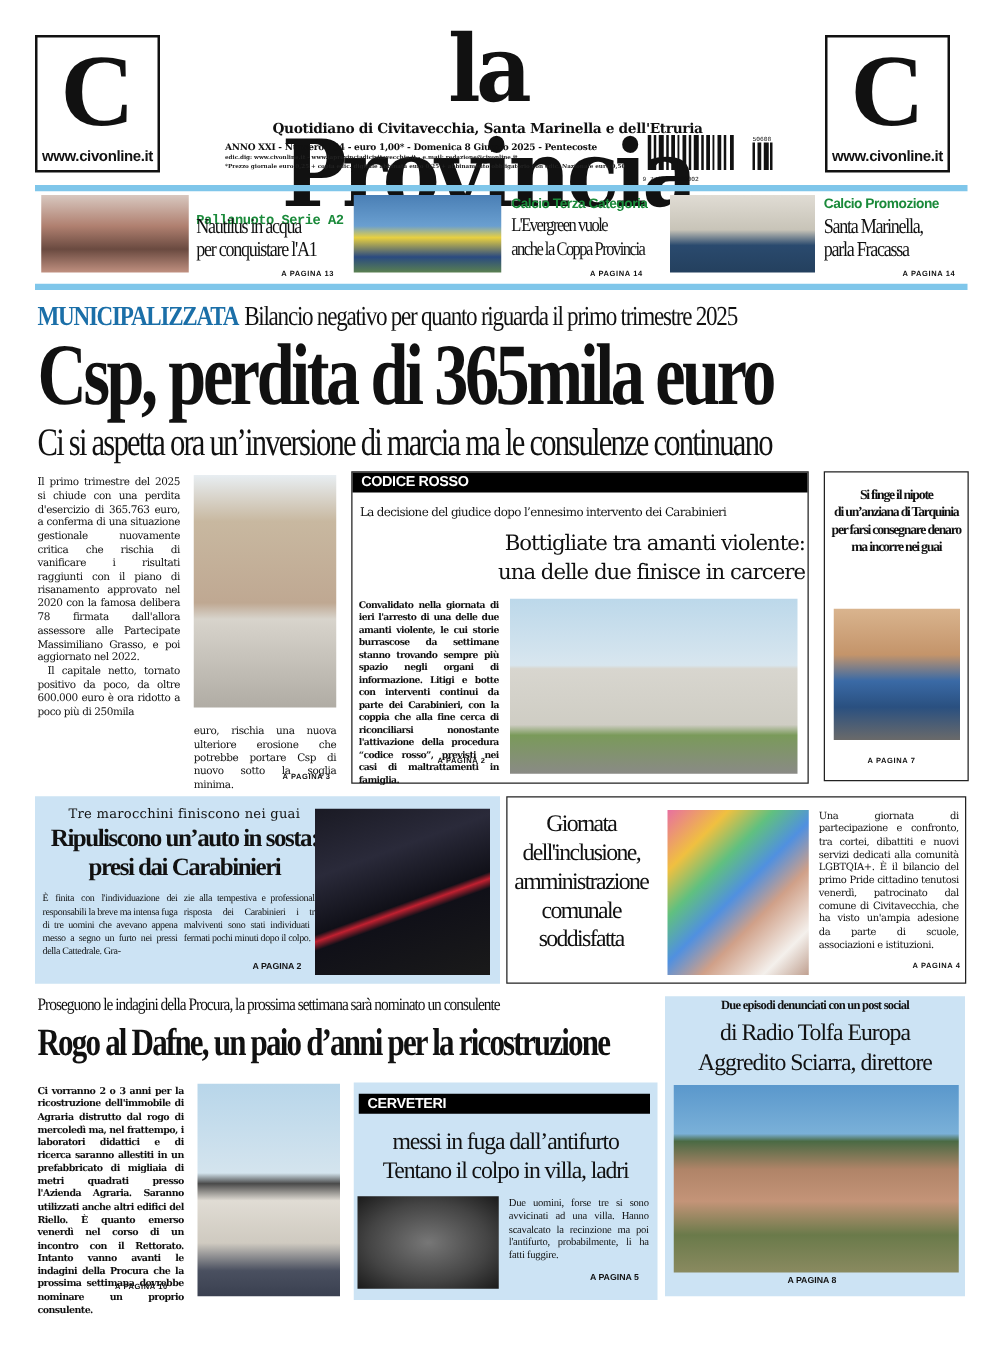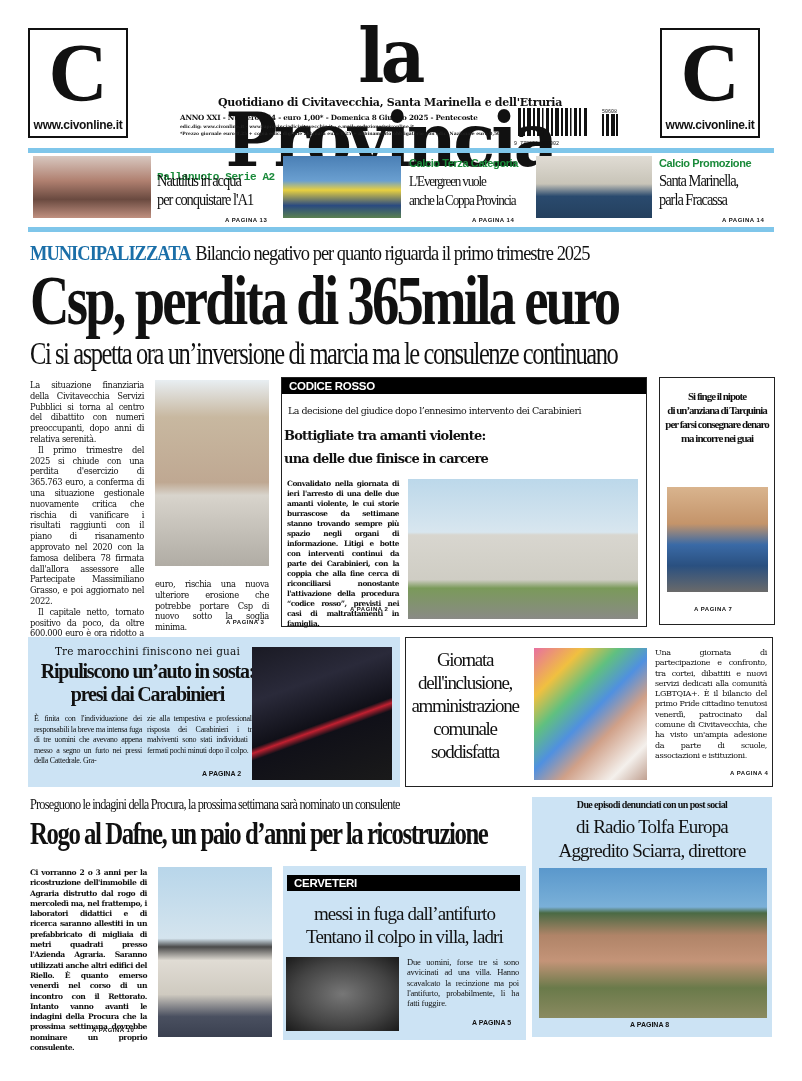--- a/index.html
+++ b/index.html
@@ -120,33 +120,32 @@
 <div class="abs blue-rule" style="top:227px;"></div>
 
 <div class="abs main-kicker-row">
   <span class="kicker-blue">MUNICIPALIZZATA</span>
   <span class="rest">Bilancio negativo per quanto riguarda il primo trimestre 2025</span>
 </div>
 <div class="abs main-title">Csp, perdita di 365mila euro</div>
 <div class="abs main-sub">Ci si aspetta ora un’inversione di marcia ma le consulenze continuano</div>
 
 <div class="abs body-text" style="left:30px;top:380px;width:114px;">
-  <p>La situazione finanziaria della Civitavecchia Servizi Pubblici si torna al centro del dibattito con numeri preoccupanti, dopo anni di relativa serenità.</p>
   <p>Il primo trimestre del 2025 si chiude con una perdita d'esercizio di 365.763 euro, a conferma di una situazione gestionale nuovamente critica che rischia di vanificare i risultati raggiunti con il piano di risanamento approvato nel 2020 con la famosa delibera 78 firmata dall'allora assessore alle Partecipate Massimiliano Grasso, e poi aggiornato nel 2022.</p>
   <p>Il capitale netto, tornato positivo da poco, da oltre 600.000 euro è ora ridotto a poco più di 250mila</p>
 </div>
 <div class="abs photo" style="left:155px;top:380px;width:114px;height:186px;background:linear-gradient(180deg,#e8eef2 0%,#c8b8a0 20%,#bfa892 55%,#d8d4cc 62%,#b0aca4 100%);"></div>
 <div class="abs body-text" style="left:155px;top:579px;width:114px;">euro, rischia una nuova ulteriore erosione che potrebbe portare Csp di nuovo sotto la soglia minima.</div>
 <div class="abs apagina" style="left:226px;top:619px;">A PAGINA 3</div>
 
 <div class="abs box" style="left:281px;top:377px;width:366px;height:250px;">
   <div class="label-bar">CODICE ROSSO</div>
 </div>
 <div class="abs" style="left:288px;top:405px;width:352px;font-size:9.5px;letter-spacing:-0.5px;white-space:nowrap;">La decisione del giudice dopo l’ennesimo intervento dei Carabinieri</div>
-<div class="abs" style="left:284px;top:424px;width:360px;text-align:left;font-family:'DejaVu Serif',serif;font-weight:bold;font-size:13px;line-height:23px;letter-spacing:-0.8px;">
+<div class="abs" style="left:284px;top:424px;width:360px;text-align:right;font-family:'DejaVu Serif',serif;font-weight:normal;font-size:17px;line-height:23px;letter-spacing:-0.8px;">
   <div>Bottigliate tra amanti violente:</div>
   <div>una delle due finisce in carcere</div>
 </div>
 <div class="abs body-text" style="left:287px;top:479px;width:112px;font-size:7.4px;line-height:10px;font-weight:bold;letter-spacing:-0.5px;">Convalidato nella giornata di ieri l'arresto di una delle due amanti violente, le cui storie burrascose da settimane stanno trovando sempre più spazio negli organi di informazione. Litigi e botte con interventi continui da parte dei Carabinieri, con la coppia che alla fine cerca di riconciliarsi nonostante l'attivazione della procedura “codice rosso”, previsti nei casi di maltrattamenti in famiglia.</div>
 <div class="abs apagina" style="left:350px;top:606px;">A PAGINA 2</div>
 <div class="abs photo" style="left:408px;top:479px;width:230px;height:140px;background:linear-gradient(180deg,#bcd8ea 0%,#d8e6ef 38%,#d8d6cf 40%,#cfcdc4 72%,#7a9a5a 78%,#8a8a86 100%);"></div>
 
 <div class="abs box" style="left:659px;top:377px;width:116px;height:248px;"></div>
 <div class="abs cond" style="left:662px;top:389px;width:110px;text-align:center;font-size:11px;line-height:14px;letter-spacing:-1px;font-weight:bold;">
   <div>Si finge il nipote</div>

